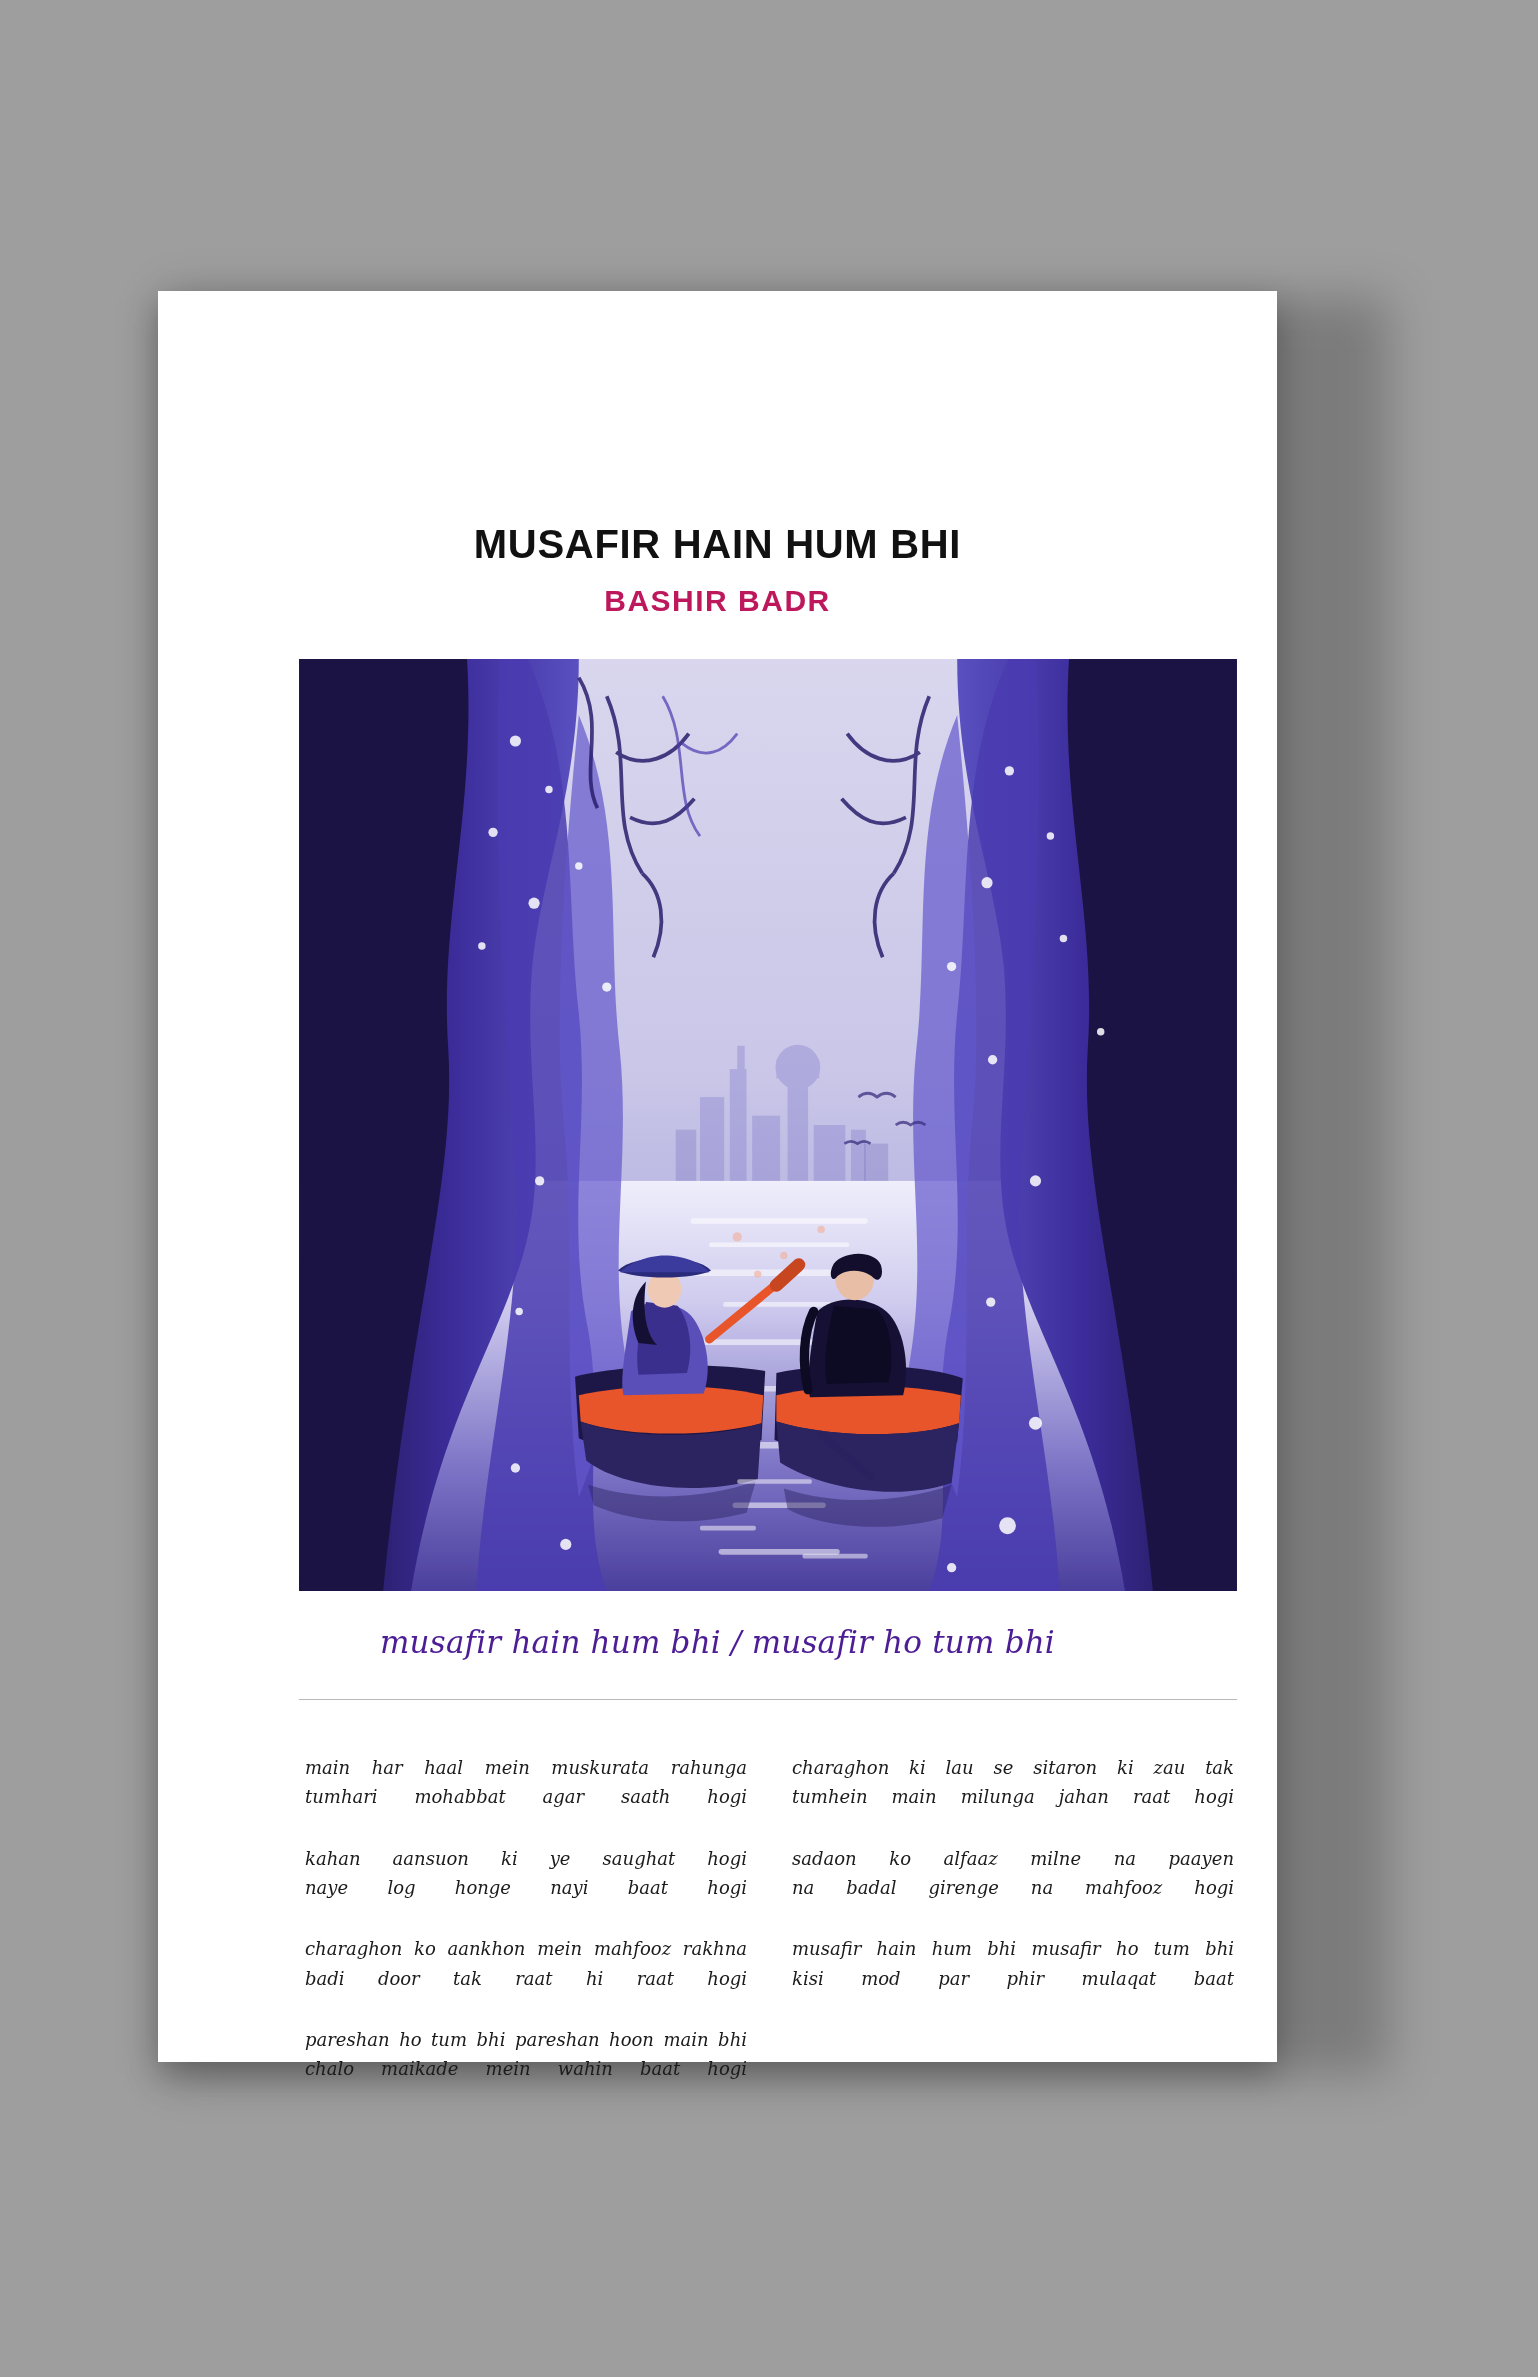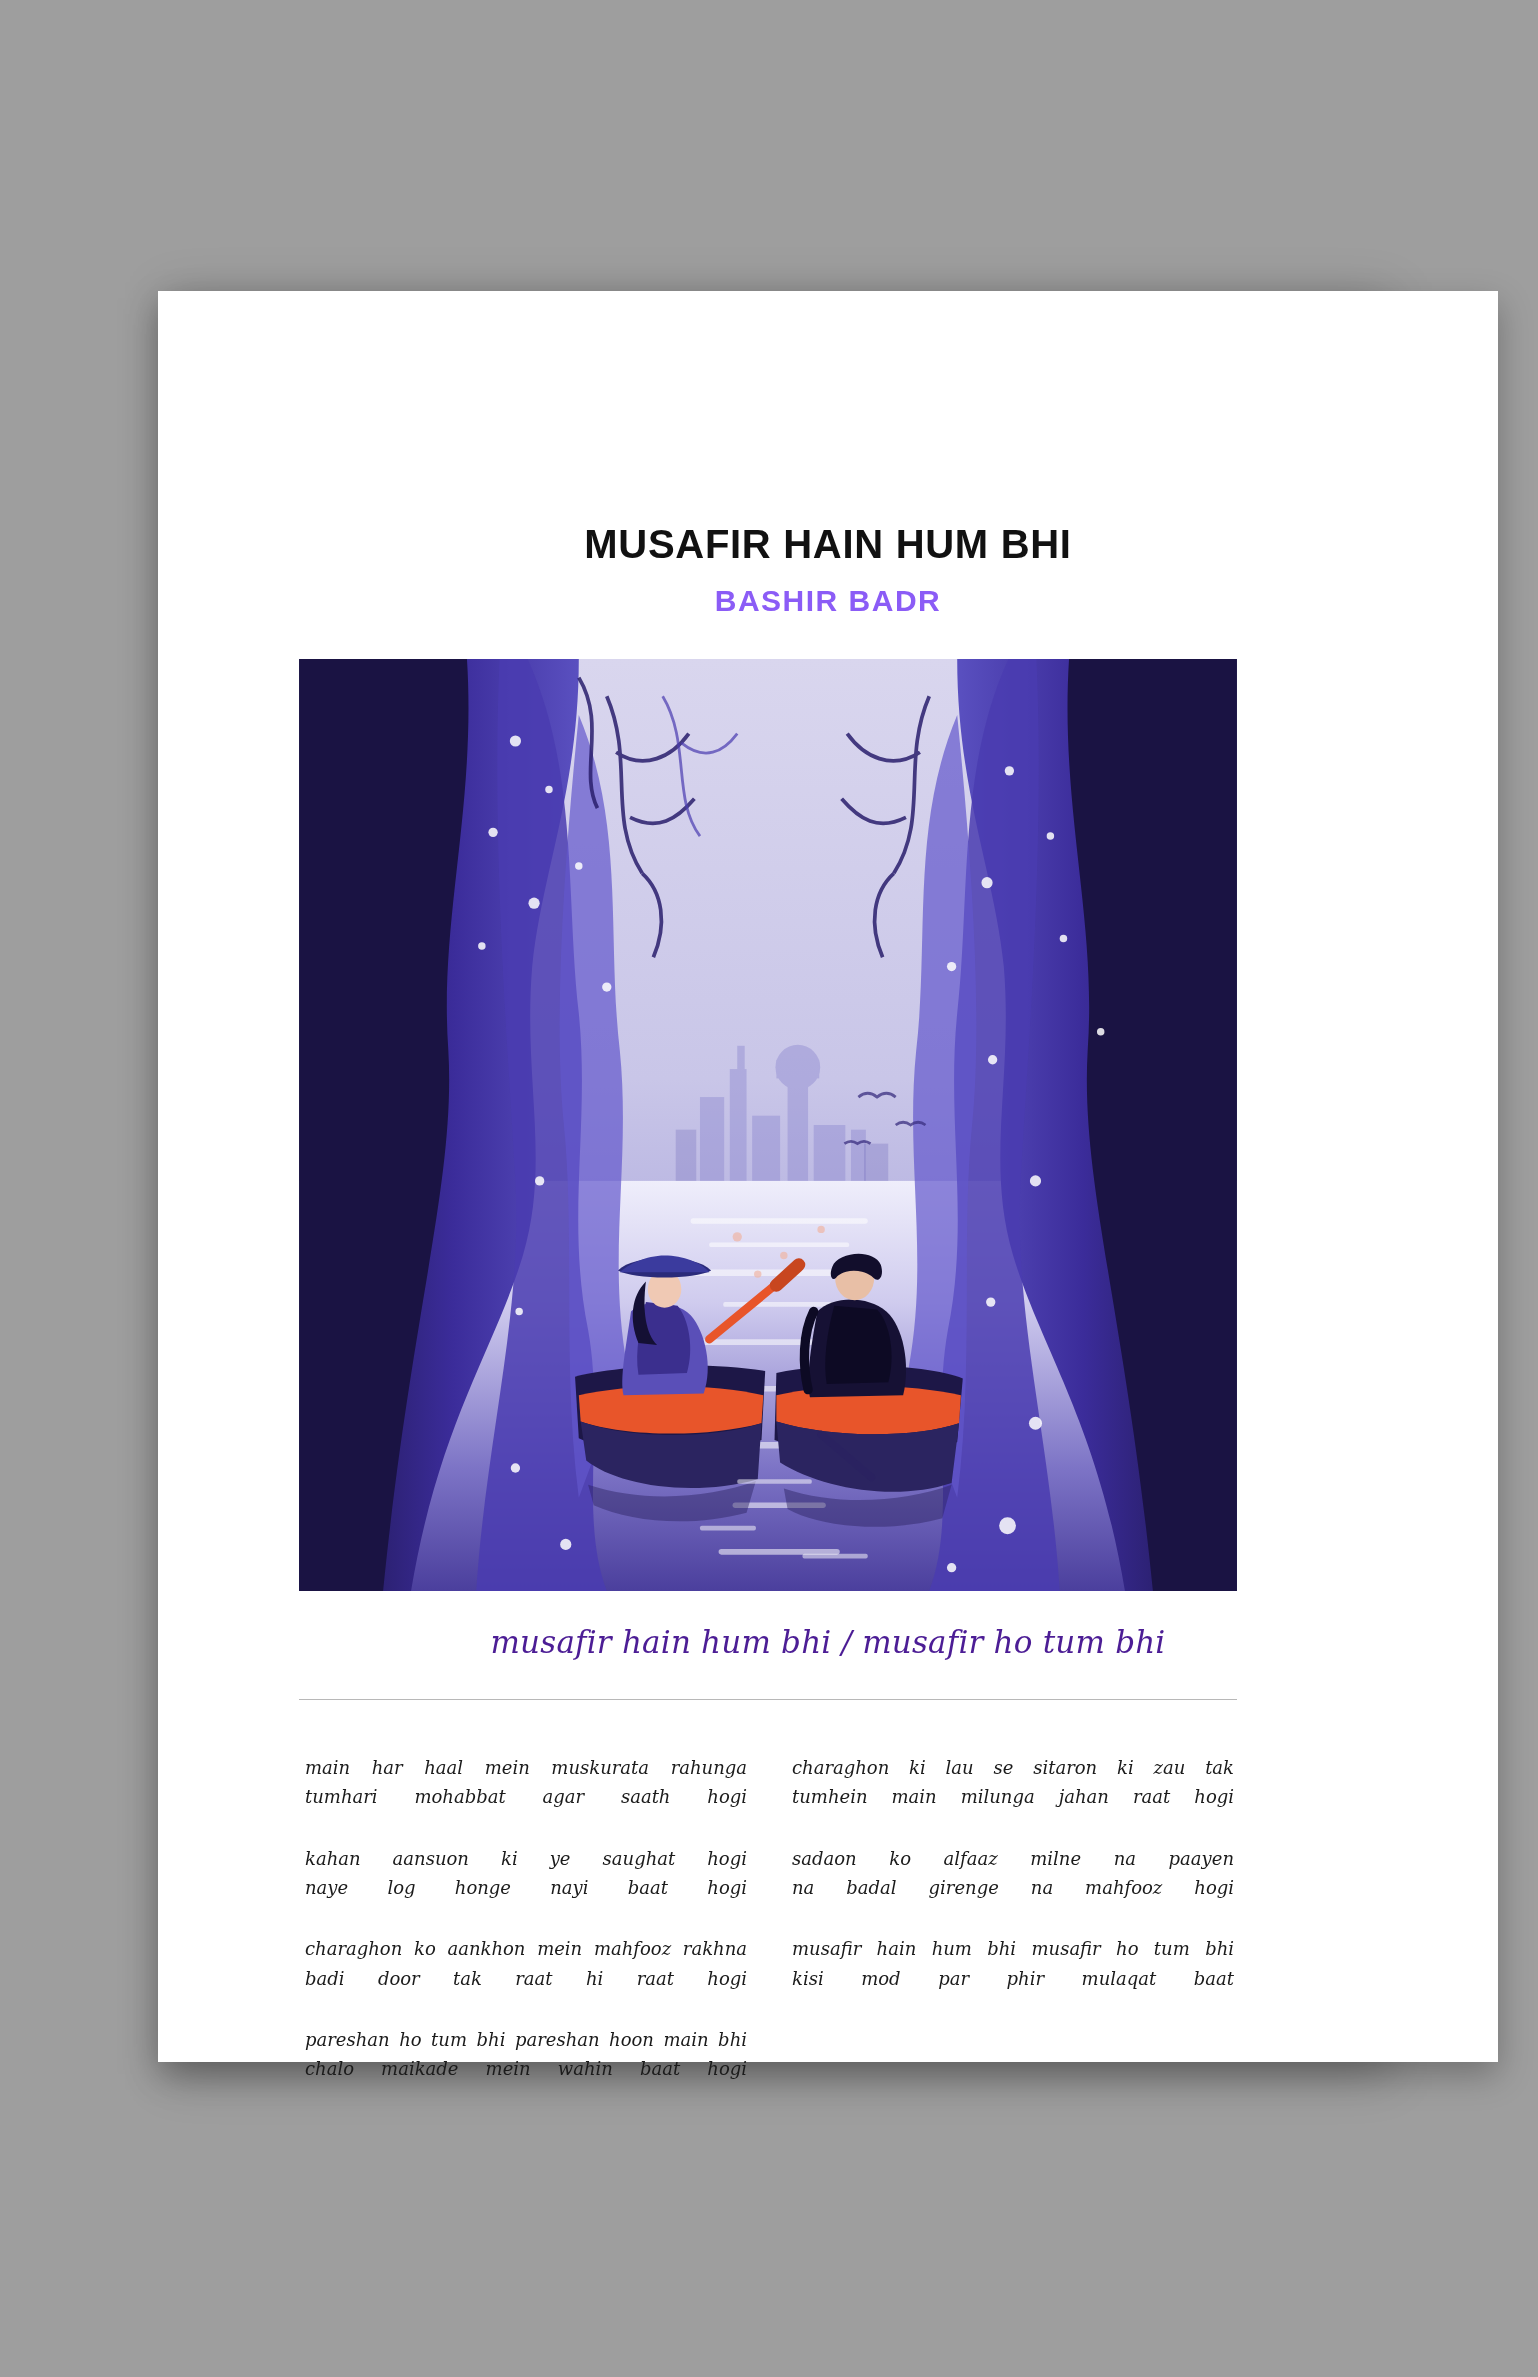--- a/index.html
+++ b/index.html
@@ -28,21 +28,21 @@
     height: 1776px;
     background: rgba(0,0,0,0.22);
     filter: blur(24px);
     border-radius: 1.9px;
   }
 
   .frame {
     position: absolute;
     left: 158px;
     top: 291px;
-    width: 1340px;
+    width: 1119px;
     height: 1771px;
     background: #ffffff;
     box-shadow: 0 13px 32px rgba(0,0,0,0.28);
   }
 
   .frame-inner-bevel {
     position: absolute;
     left: 48px;
     top: 58px;
     right: 48px;
@@ -87,21 +87,21 @@
 
   .author {
     position: absolute;
     left: 0;
     right: 0;
     top: 235px;
     text-align: center;
     font-size: 30px;
     font-weight: 700;
     letter-spacing: 1.5px;
-    color: #8b5cf6;
+    color: #be185d;
     font-family: "Liberation Sans", sans-serif;
   }
 
   
   .artwork {
     position: absolute;
     left: 93px;
     top: 310px;
     width: 938px;
     height: 932px;

